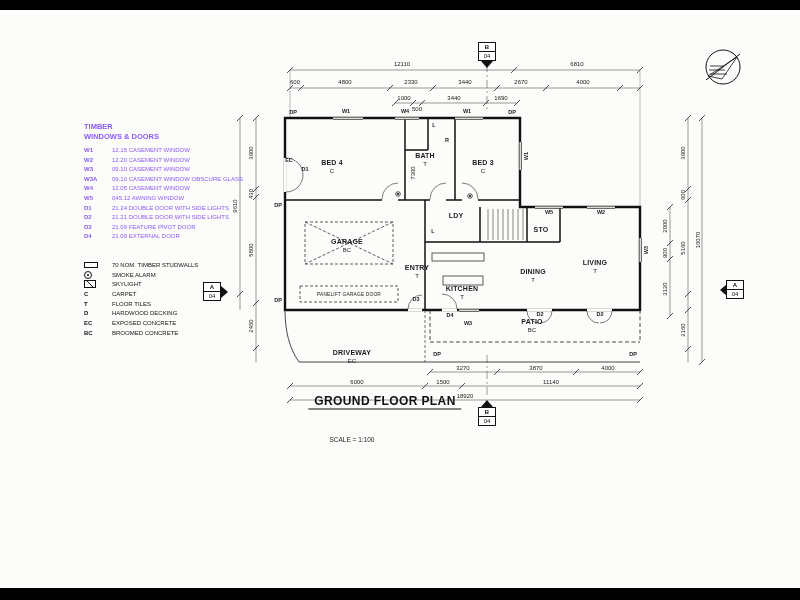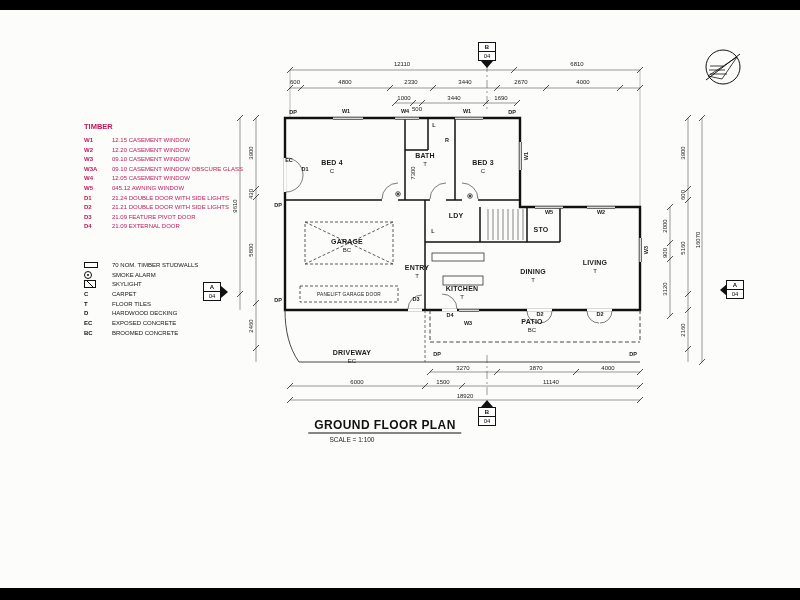--- a/index.html
+++ b/index.html
@@ -8,21 +8,21 @@
   #plan-svg{position:absolute;left:0;top:0;}
   .lbl{position:absolute;transform:translate(-50%,-50%);font-size:6px;color:#1b1b1b;white-space:nowrap;line-height:1;}
   .v{transform:translate(-50%,-50%) rotate(-90deg);}
   .dim{font-size:6px;color:#222;}
   .tag{font-size:5.5px;font-weight:bold;}
   .room{font-size:7px;font-weight:bold;letter-spacing:.2px;}
   .fin{font-size:6px;}
   .note{font-size:4.8px;letter-spacing:.2px;}
   .title{font-size:12px;font-weight:bold;letter-spacing:.4px;color:#111;border-bottom:1.2px solid #111;padding:0 6px 2px;}
   .scale{font-size:6.5px;}
-  #schedule{position:absolute;left:84px;top:112px;width:205px;color:#be185d;}
+  #schedule{position:absolute;left:84px;top:112px;width:205px;color:#8b5cf6;}
   .sh{font-size:7.5px;font-weight:bold;line-height:10px;}
   .srows{margin-top:4px;}
   .srow{display:flex;line-height:9.6px;}
   .scode{width:28px;font-size:6px;font-weight:bold;flex:none;}
   .sdesc{font-size:6px;}
   #legend{position:absolute;left:84px;top:250px;width:205px;color:#141414;}
   .lh{font-size:7.5px;font-weight:bold;line-height:12px;margin-bottom:2px;}
   .lrow{display:flex;align-items:center;height:9.7px;}
   .lsym{width:28px;flex:none;font-size:6px;font-weight:bold;display:flex;align-items:center;}
   .ldesc{font-size:6px;}
@@ -144,20 +144,21 @@
     <g>
       <circle cx="723" cy="57" r="17" fill="none" stroke="#111" stroke-width="1"></circle>
       <path d="M706,70 L740,44" stroke="#111" stroke-width="1"></path>
       <polygon points="708,66 737,47 722,69" fill="none" stroke="#111" stroke-width="0.8"></polygon>
       <path d="M710,56 H723 M709,60 H725 M710,64 H727" stroke="#111" stroke-width="0.8"></path>
     </g>
   </svg>
 
   <div id="schedule">
     <div class="sh">TIMBER</div>
+    <div class="sh">WINDOWS &amp; DOORS</div>
     <div class="srows">
       <div class="srow">
           <span class="scode">W1</span>
           <span class="sdesc">12.15 CASEMENT WINDOW</span>
         </div>
       <div class="srow">
           <span class="scode">W2</span>
           <span class="sdesc">12.20 CASEMENT WINDOW</span>
         </div>
       <div class="srow">
@@ -343,16 +344,16 @@
     </div>
   </div>
   <div class="sec" style="left:726px;top:270px">
     <div class="box">
       <div class="l1">A</div>
       <div class="l2">04</div>
       <div class="tri-l"></div>
     </div>
   </div>
 
-  <div class="lbl title" style="left:385px;top:416px">GROUND FLOOR PLAN</div>
+  <div class="lbl title" style="left:385px;top:392px">GROUND FLOOR PLAN</div>
   <div class="lbl scale" style="left:352px;top:430px">SCALE = 1:100</div>
 
 </div>
 
 </body></html>

